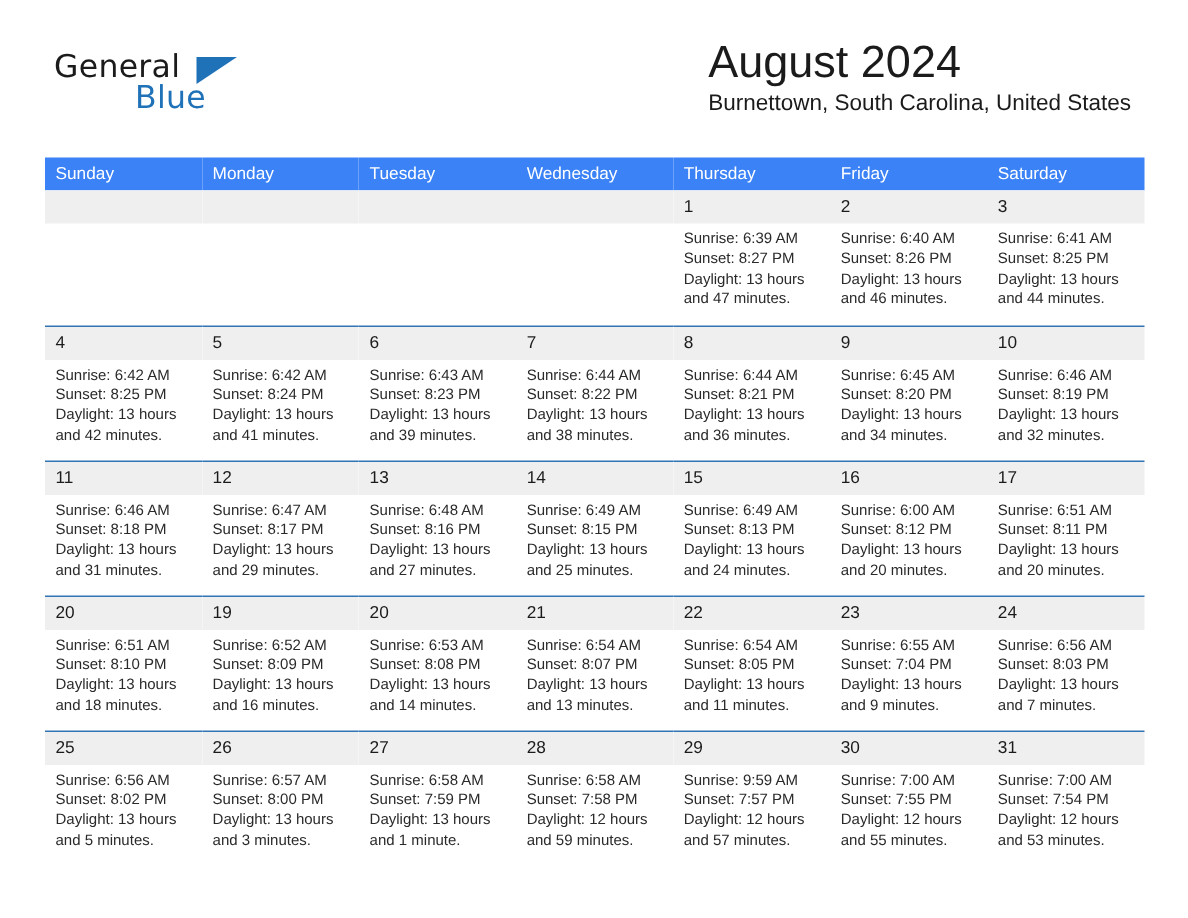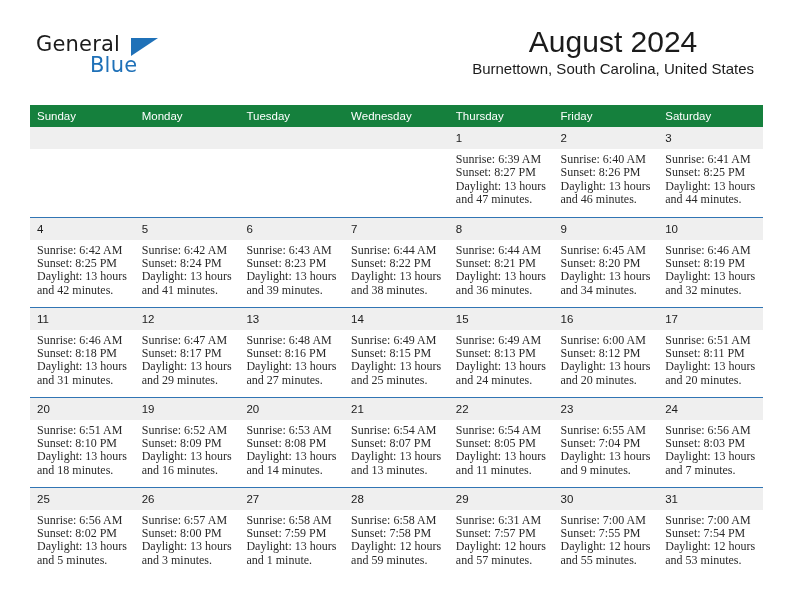--- a/index.html
+++ b/index.html
@@ -63,21 +63,21 @@
     width: 0;
     height: 0;
     border-left: 27px solid #1f71b8;
     border-bottom: 18px solid transparent;
   }
 
   .title-block {
     position: absolute;
     right: 38px;
     top: 24px;
-    text-align: center;
+    text-align: left;
   }
   .cal-title {
     font-size: 30px;
     font-weight: 400;
     color: #1b1b1b;
     line-height: 36px;
     white-space: nowrap;
     font-family: "Liberation Sans", sans-serif;
   }
   .cal-subtitle {
@@ -97,21 +97,21 @@
     width: 733px;
   }
   table.cal {
     border-collapse: collapse;
     table-layout: fixed;
     width: 733px;
   }
   table.cal col { width: 104.71px; }
 
   thead th {
-    background: #15803d;
+    background: #3b82f6;
     color: #ffffff;
     font-size: 11.5px;
     font-weight: 400;
     text-align: left;
     padding: 5px 0 5px 7px;
     height: 18px;
     box-sizing: border-box;
     font-family: "Liberation Sans", sans-serif;
   }
 
@@ -134,24 +134,24 @@
     padding: 5px 0 5px 7px;
     color: #1b1b1b;
     min-height: 12px;
     font-family: "Liberation Sans", sans-serif;
   }
   .daynum.empty {
     color: transparent;
   }
   .cell-info {
     padding: 4px 6px 0 7px;
-    font-size: 12px;
+    font-size: 10px;
     line-height: 13.4px;
     color: #2a2a2a;
-    font-family: Liberation Serif, serif;
+    font-family: Liberation Sans, sans-serif;
   }
   .cell-info div { white-space: nowrap; }
 </style>
 </head>
 <body>
 
 <div class="page">
 
   <div class="top-bar">
 
@@ -460,21 +460,21 @@
               <div class="cell-info">
                 <div>Sunrise: 6:58 AM</div>
                 <div>Sunset: 7:58 PM</div>
                 <div>Daylight: 12 hours</div>
                 <div>and 59 minutes.</div>
               </div>
             </td>
             <td>
               <div class="daynum">29</div>
               <div class="cell-info">
-                <div>Sunrise: 6:31 AM</div>
+                <div>Sunrise: 9:59 AM</div>
                 <div>Sunset: 7:57 PM</div>
                 <div>Daylight: 12 hours</div>
                 <div>and 57 minutes.</div>
               </div>
             </td>
             <td>
               <div class="daynum">30</div>
               <div class="cell-info">
                 <div>Sunrise: 7:00 AM</div>
                 <div>Sunset: 7:55 PM</div>

